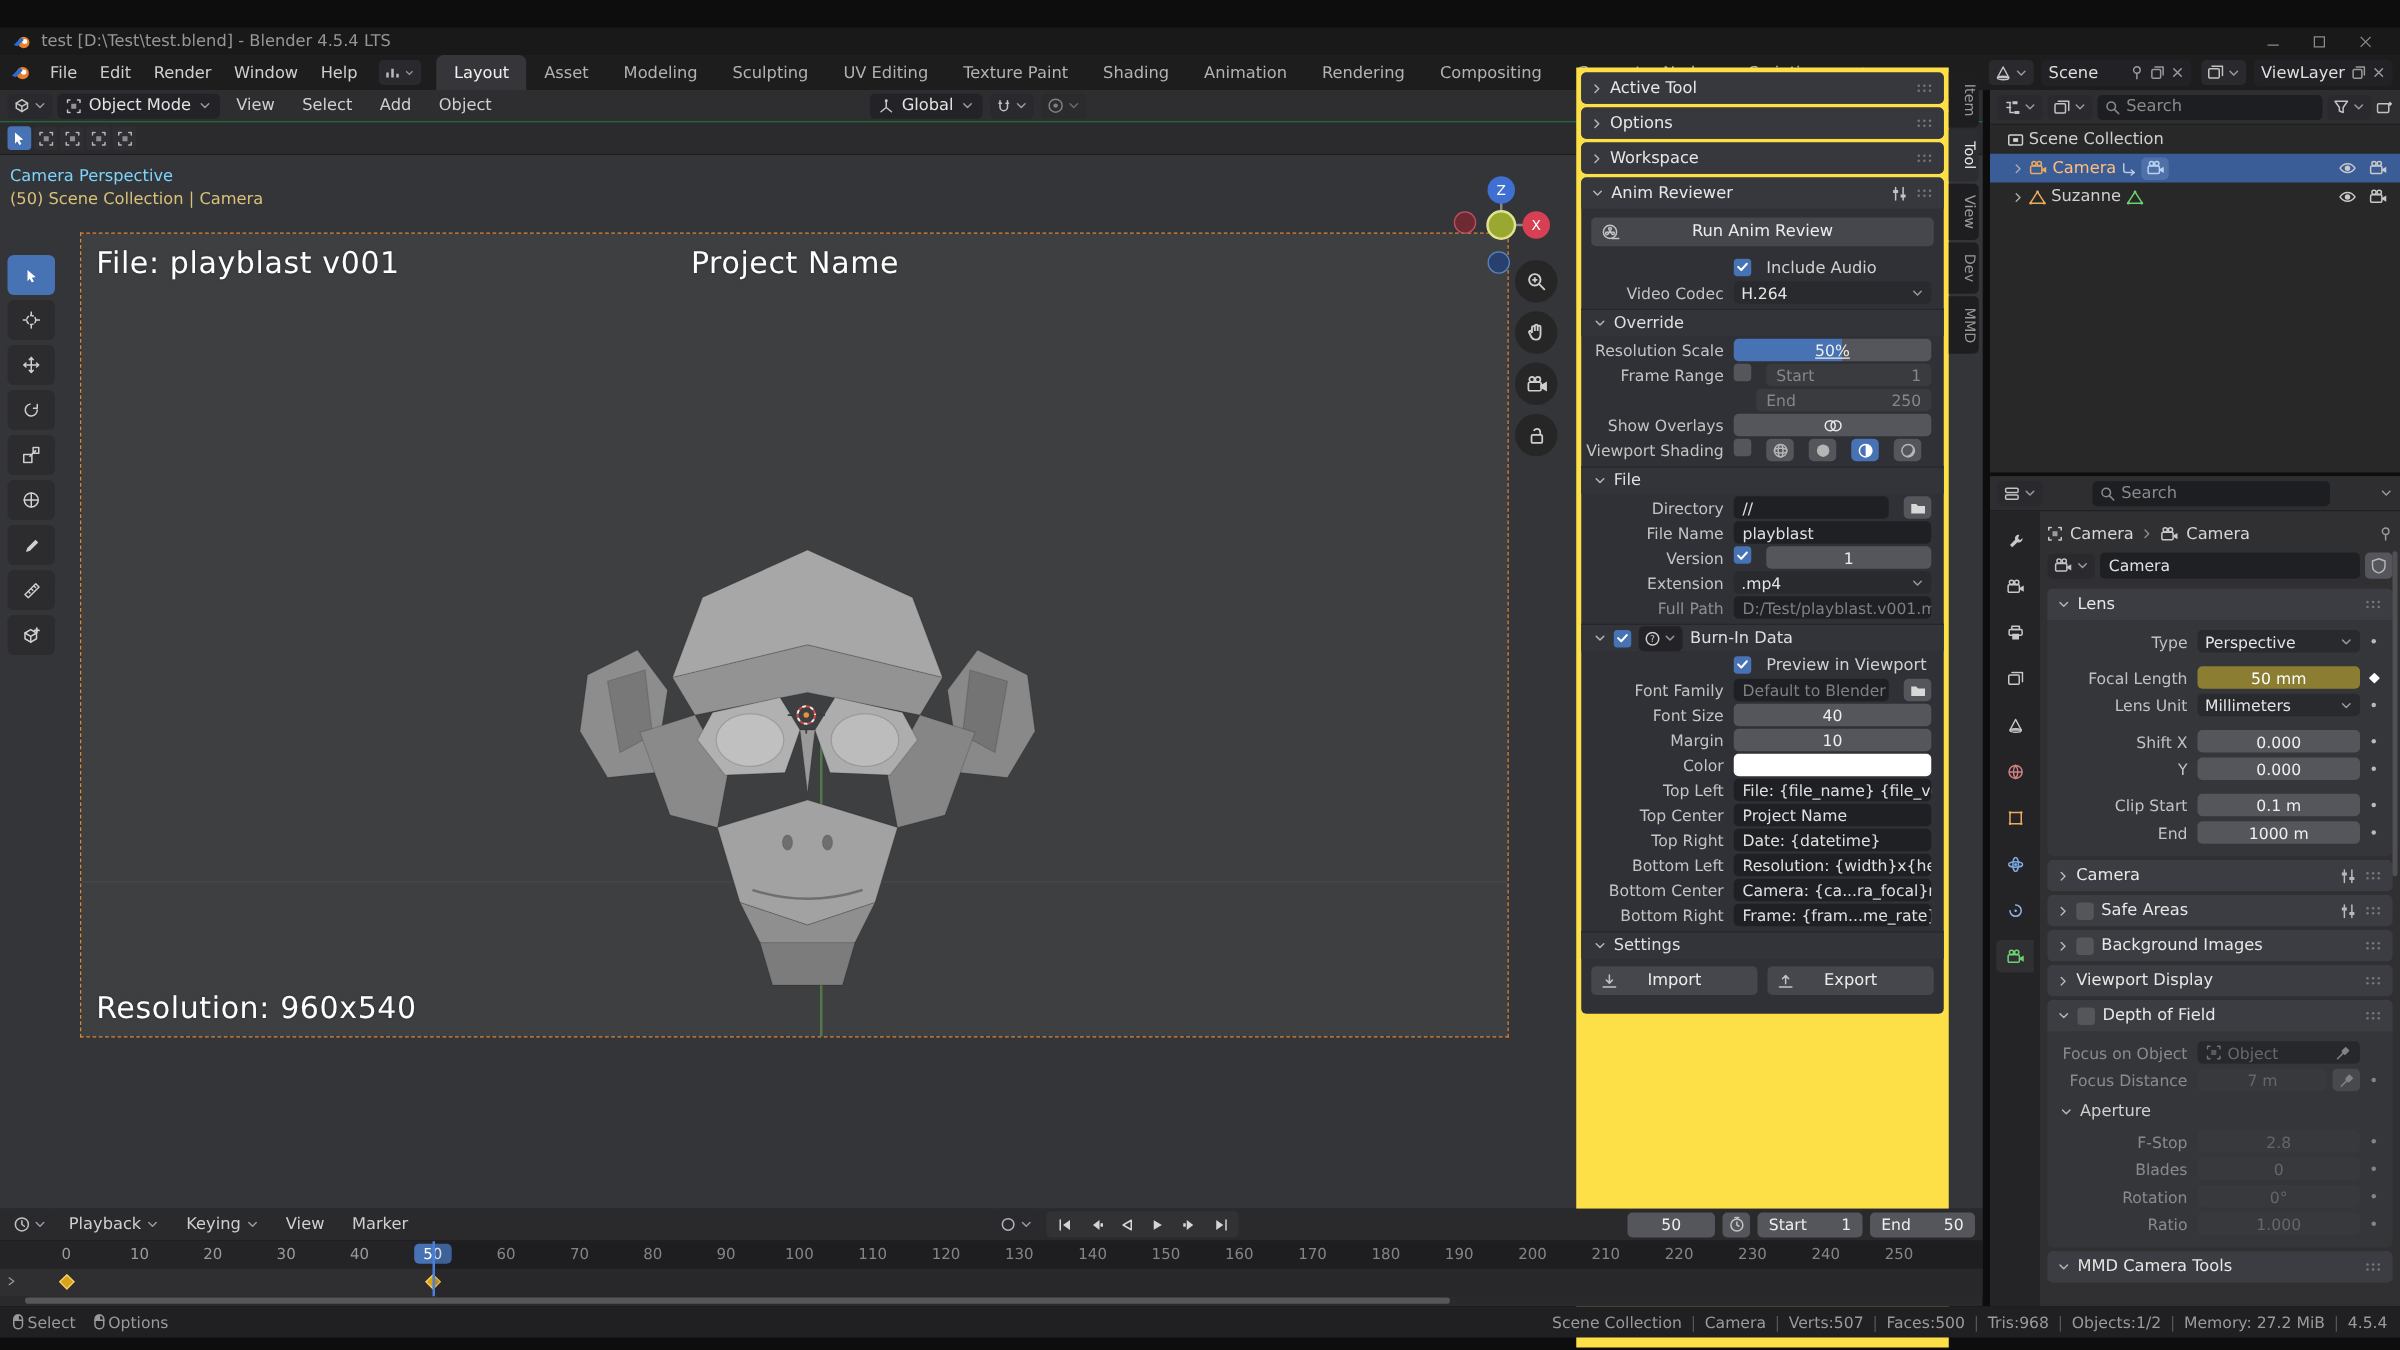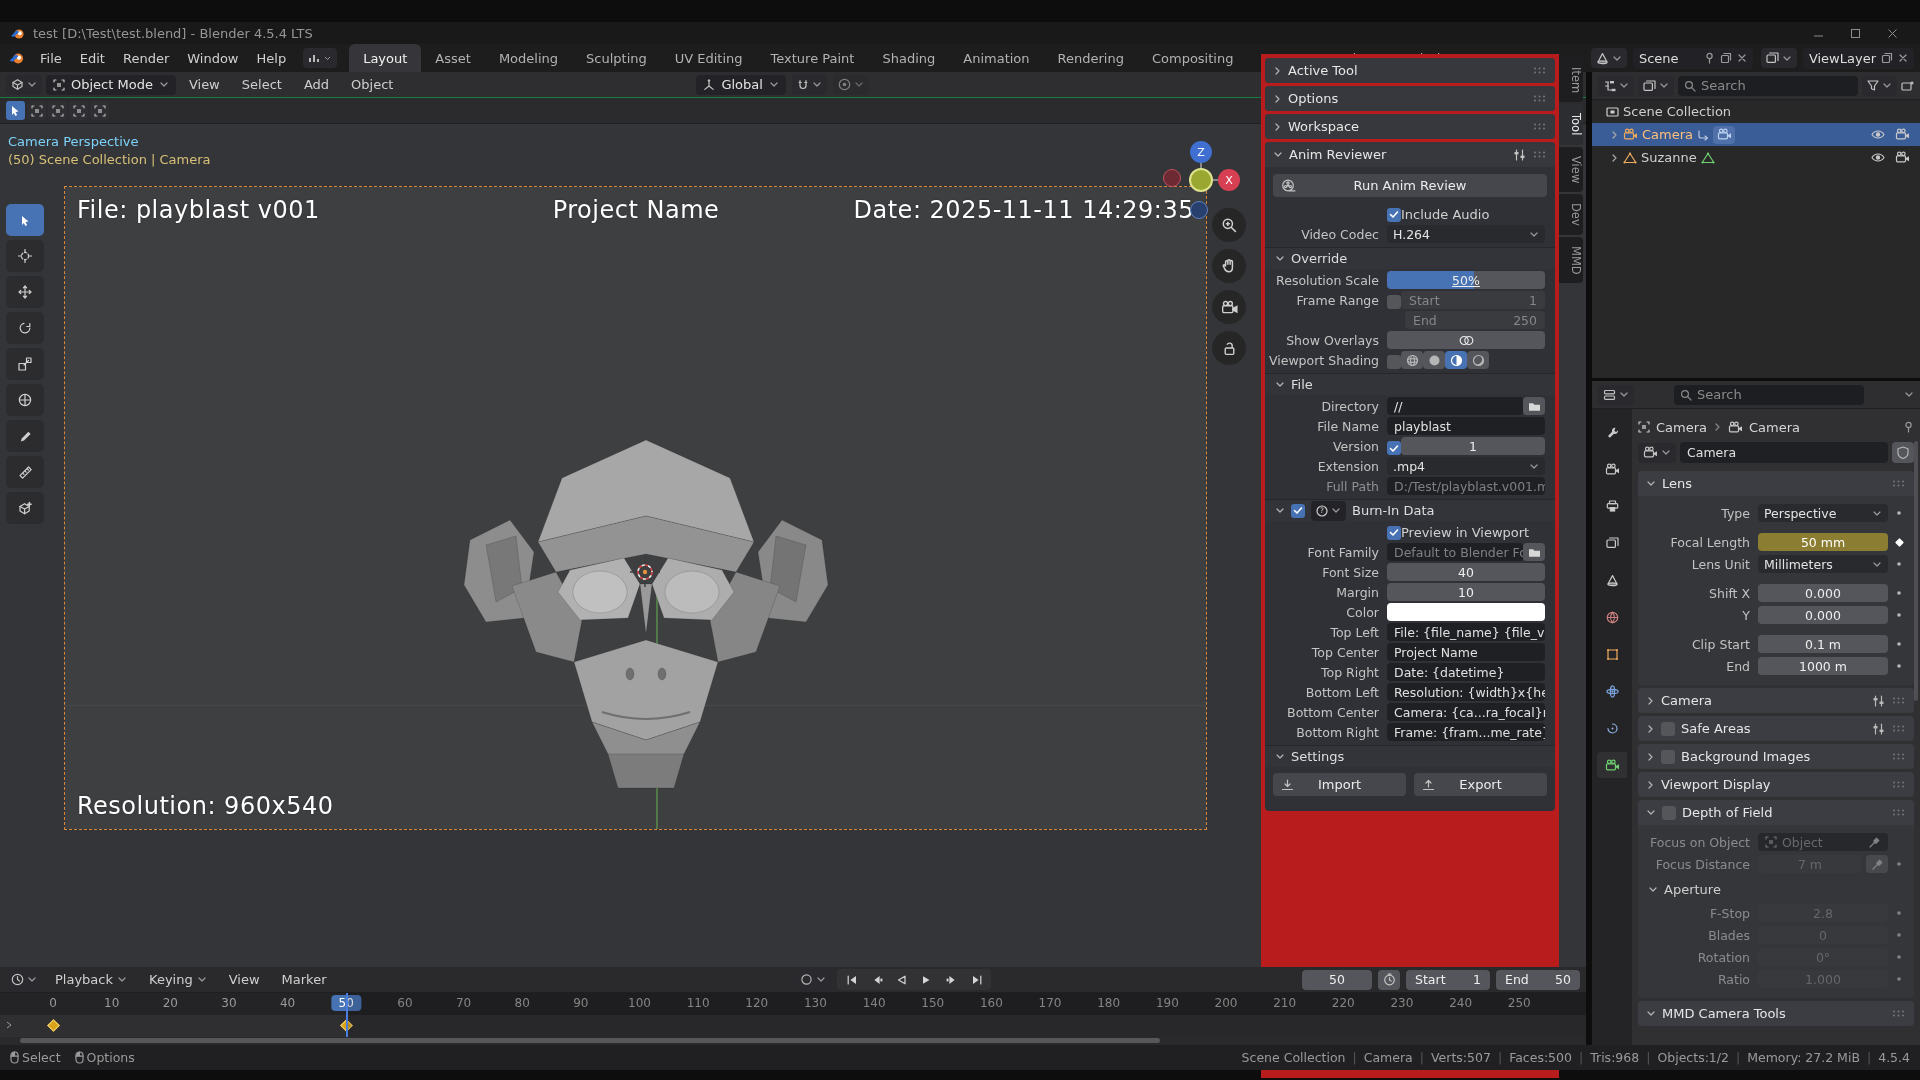--- a/index.html
+++ b/index.html
@@ -35,29 +35,29 @@
   #vp-canvas{position:absolute;top:52px;left:0;right:0;bottom:0;background:#343538;overflow:hidden}
   #cam-frame{position:absolute;left:65px;top:63px;width:1141px;height:642px;background:#3e3f41;outline:1px dashed #d9873a}
   .burnin{position:absolute;color:#fff;font-size:24px;letter-spacing:.5px;text-shadow:0 0 2px rgba(0,0,0,.35);white-space:nowrap}
   #vp-overlay-1{left:8px;top:10px;color:#7dd3fc;font-size:13px}
   #vp-overlay-2{left:8px;top:28px;color:#d8c078;font-size:13px}
   #toolbar{position:absolute;left:6px;top:80px;width:40px;display:flex;flex-direction:column;gap:4px}
   .tool-btn{width:38px;height:32px;border-radius:5px;background:#2c2c2e;display:flex;align-items:center;justify-content:center;color:#d6d6d6}
   .tool-btn.active{background:#4772b3;color:#fff}
   .navball{width:34px;height:34px;border-radius:50%;background:rgba(30,30,30,.65);display:flex;align-items:center;justify-content:center;color:#cfcfcf}
   
-  #npanel{position:absolute;left:1261px;top:54px;width:298px;bottom:2px;background:#b91c1c;padding:4px 4px 0 4px;overflow:hidden}
+  #npanel{position:absolute;left:1261px;top:54px;width:298px;bottom:2px;background:#fde047;padding:4px 4px 0 4px;overflow:hidden}
   .panel{background:#303136;border-radius:4px;margin-bottom:3px}
   .phead{height:25px;display:flex;align-items:center;gap:6px;padding:0 8px;background:#37383d;border-radius:4px;color:#e6e6e6}
   .phead.open{border-radius:4px 4px 0 0}
   .phead .grow{flex:1}
   .pbody{padding:5px 0 7px 0}
   .prow{display:flex;align-items:center;height:18px;margin:2px 10px 2px 0}
   .plabel{width:122px;text-align:right;padding-right:8px;color:#c4c4c4;font-size:12.5px;flex:0 0 122px;white-space:nowrap}
-  .pctl{flex:1;display:flex;align-items:flex-end;gap:0;min-width:0}
+  .pctl{flex:1;display:flex;align-items:flex-start;gap:12px;min-width:0}
   .num{flex:1;height:18px;background:#54565b;border-radius:4px;display:flex;align-items:center;justify-content:center;color:#eee;font-size:12.5px;min-width:0}
   .num.dis{background:#3a3b3f;color:#87878a}
   .dd{flex:1;height:18px;background:#282a2e;border-radius:4px;display:flex;align-items:center;padding:0 6px;color:#e4e4e4;font-size:12.5px;gap:4px;min-width:0}
   .dd .v{flex:1;overflow:hidden;white-space:nowrap}
   .tf{flex:1;height:18px;background:#1f2024;border-radius:4px;display:flex;align-items:center;padding:0 7px;color:#e0e0e0;font-size:12.5px;overflow:hidden;white-space:nowrap;min-width:0}
   .tf.dis{color:#808084}
   .cb{width:14px;height:14px;border-radius:3px;background:#545659;flex:0 0 14px;display:flex;align-items:center;justify-content:center}
   .cb.on{background:#4772b3}
   .sqbtn{width:22px;height:18px;border-radius:4px;background:#54565b;display:flex;align-items:center;justify-content:center;flex:0 0 22px}
   .bigbtn{height:23px;background:#45474c;border-radius:4px;display:flex;align-items:center;justify-content:center;color:#ececec;gap:6px;position:relative}
@@ -494,21 +494,20 @@
 
     <svg class="abs" style="left:630px;top:433px" width="30" height="30" viewBox="0 0 30 30">
       <circle cx="15" cy="15" r="7" fill="none" stroke="#d64545" stroke-width="1.6" stroke-dasharray="3.5 3"></circle>
       <circle cx="15" cy="15" r="7" fill="none" stroke="#eee" stroke-width="1.6" stroke-dasharray="3 3.5" stroke-dashoffset="3"></circle>
       <path d="M15 0v6M15 24v6M0 15h6M24 15h6" stroke="#3c3c3c" stroke-width="1.4"></path>
       <circle cx="15" cy="15" r="2.2" fill="#e8923c"></circle>
     </svg>
 
     <div class="burnin" style="left:77px;top:72px">File: playblast v001</div>
     <div class="burnin" style="left:636px;top:72px;transform:translateX(-50%)">Project Name</div>
-    <div class="burnin" style="right:392px;top:72px">Date: 2025-11-11 14:29:35</div>
     <div class="burnin" style="left:77px;top:668px">Resolution: 960x540</div>
 
     <svg class="abs" style="left:1158px;top:6px" width="86" height="96" viewBox="0 0 86 96">
       <path d="M43 50L43 22M43 50L71 50" stroke="#888" stroke-width="2"></path>
       <circle cx="43" cy="22" r="11" fill="#3f6fd0"></circle>
           <text x="43" y="26" text-anchor="middle" font-size="11" fill="#fff">Z</text>
       <circle cx="71" cy="50" r="11" fill="#d64052"></circle>
           <text x="71" y="54" text-anchor="middle" font-size="11" fill="#fff">X</text>
       <circle cx="14" cy="48" r="8.5" fill="#6e2a33" stroke="#c05060"></circle>
       <circle cx="41" cy="80" r="8.5" fill="#27406e" stroke="#5d80c0"></circle>

